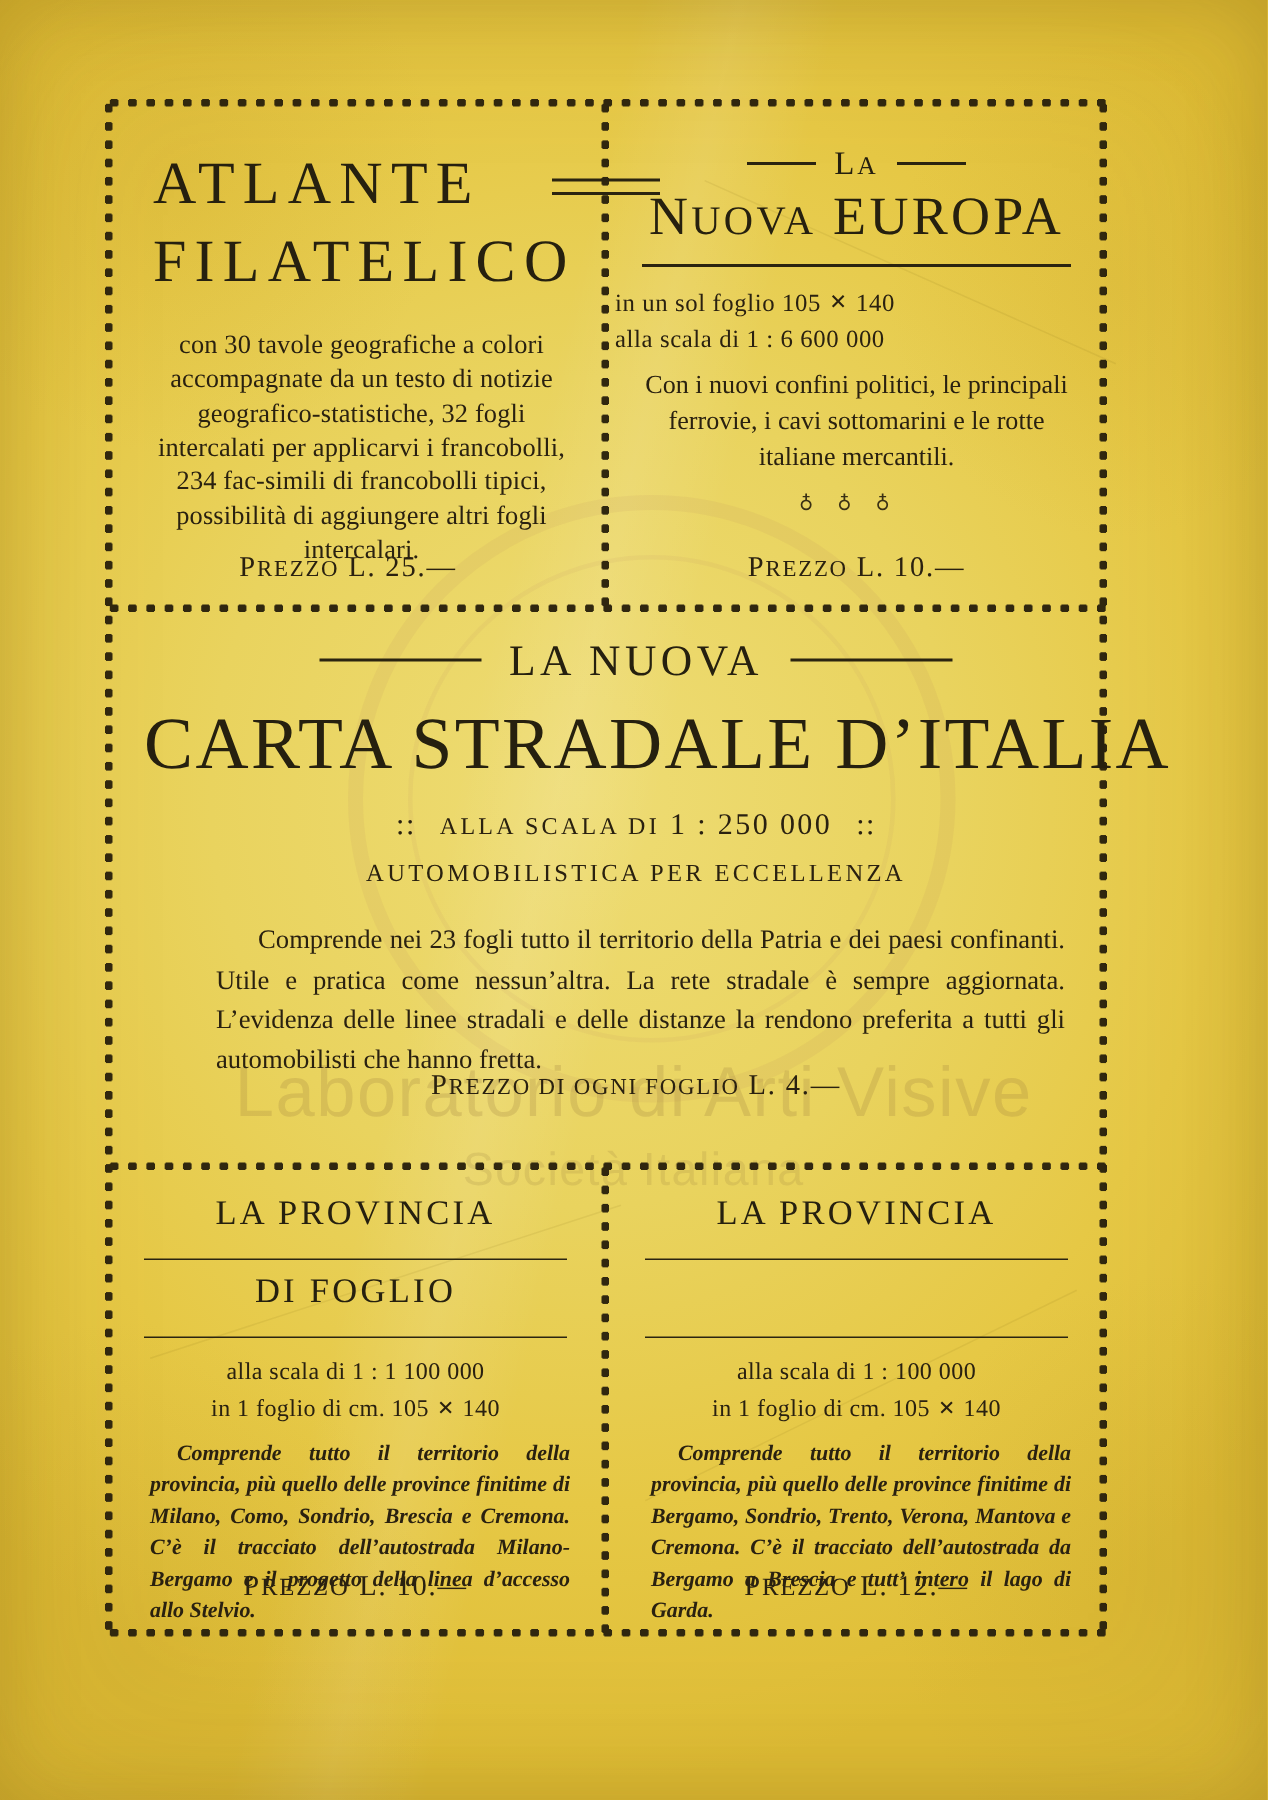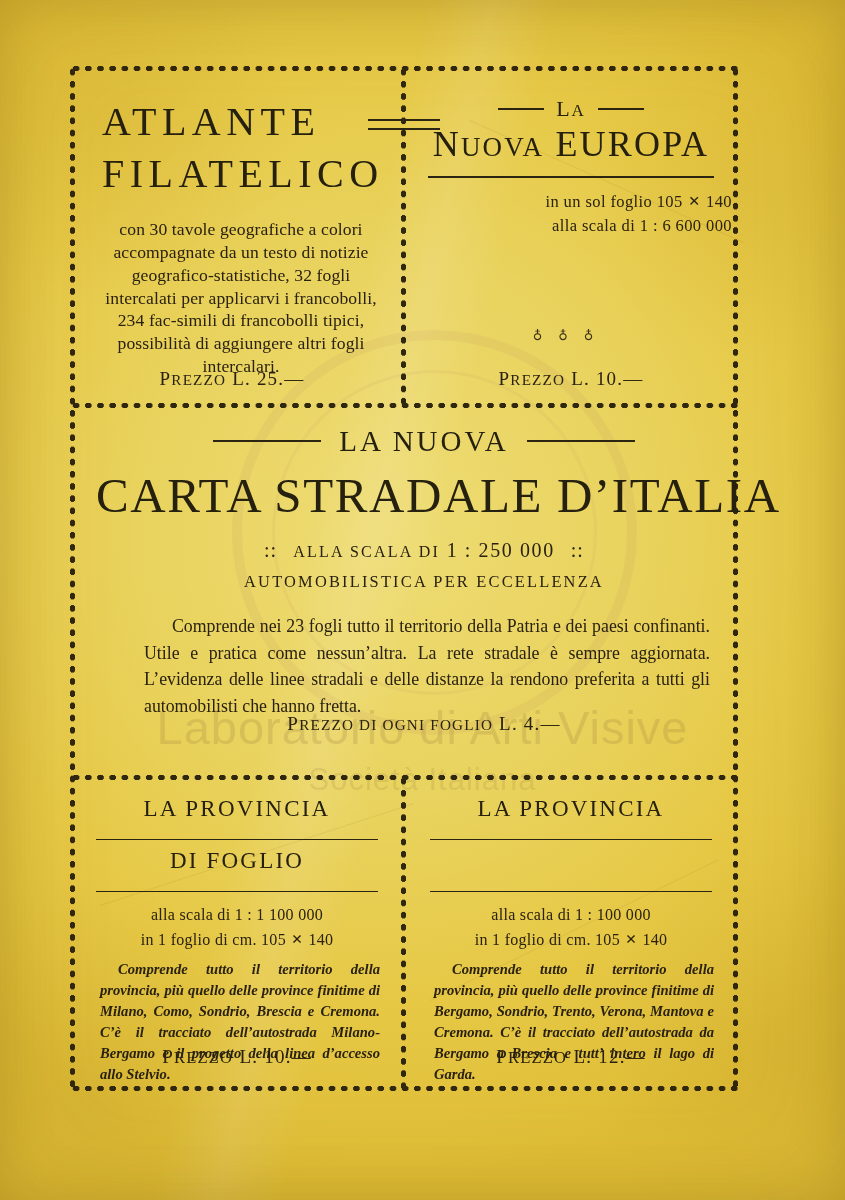--- a/index.html
+++ b/index.html
@@ -195,21 +195,21 @@
     letter-spacing: 2.2px;
   }
   #eur-title .sc { font-size: 27px; }
   #eur-rule {
     position: absolute; left: 18px; right: 18px; top: 104px;
     height: 1.6px;
     background: #2b2410;
   }
   #eur-scale {
     position: absolute; left: 0; right: 0; top: 118px;
-    text-align: right;
+    text-align: left;
     font-size: 16.5px;
     line-height: 1.45;
     letter-spacing: .4px;
   }
   #eur-body {
     position: absolute; left: 12px; right: 12px; top: 172px;
     text-align: center;
     font-size: 17.4px;
     line-height: 1.38;
   }
@@ -362,20 +362,21 @@
       <div id="eur-la" class="display">
         <span class="dash"></span><span>L</span><span class="sc">A</span><span class="dash"></span>
       </div>
       <div id="eur-rule"></div>
       <div id="eur-scale">
         <span>in un sol foglio 105</span>
         <span class="xsym">✕</span>
         <span>140</span><br>
         <span>alla scala di 1 : 6 600 000</span>
       </div>
+      <div id="eur-body">Con i nuovi confini politici, le principali ferrovie, i cavi sottomarini e le rotte italiane mercantili.</div>
       <div id="eur-orn">♁♁♁</div>
       <div id="eur-price">
         <span class="price">
           <span class="cap">P</span><span class="sc">REZZO</span>
           <span class="cap">L. 10.—</span>
         </span>
       </div>
     </div>
   </div>
 

